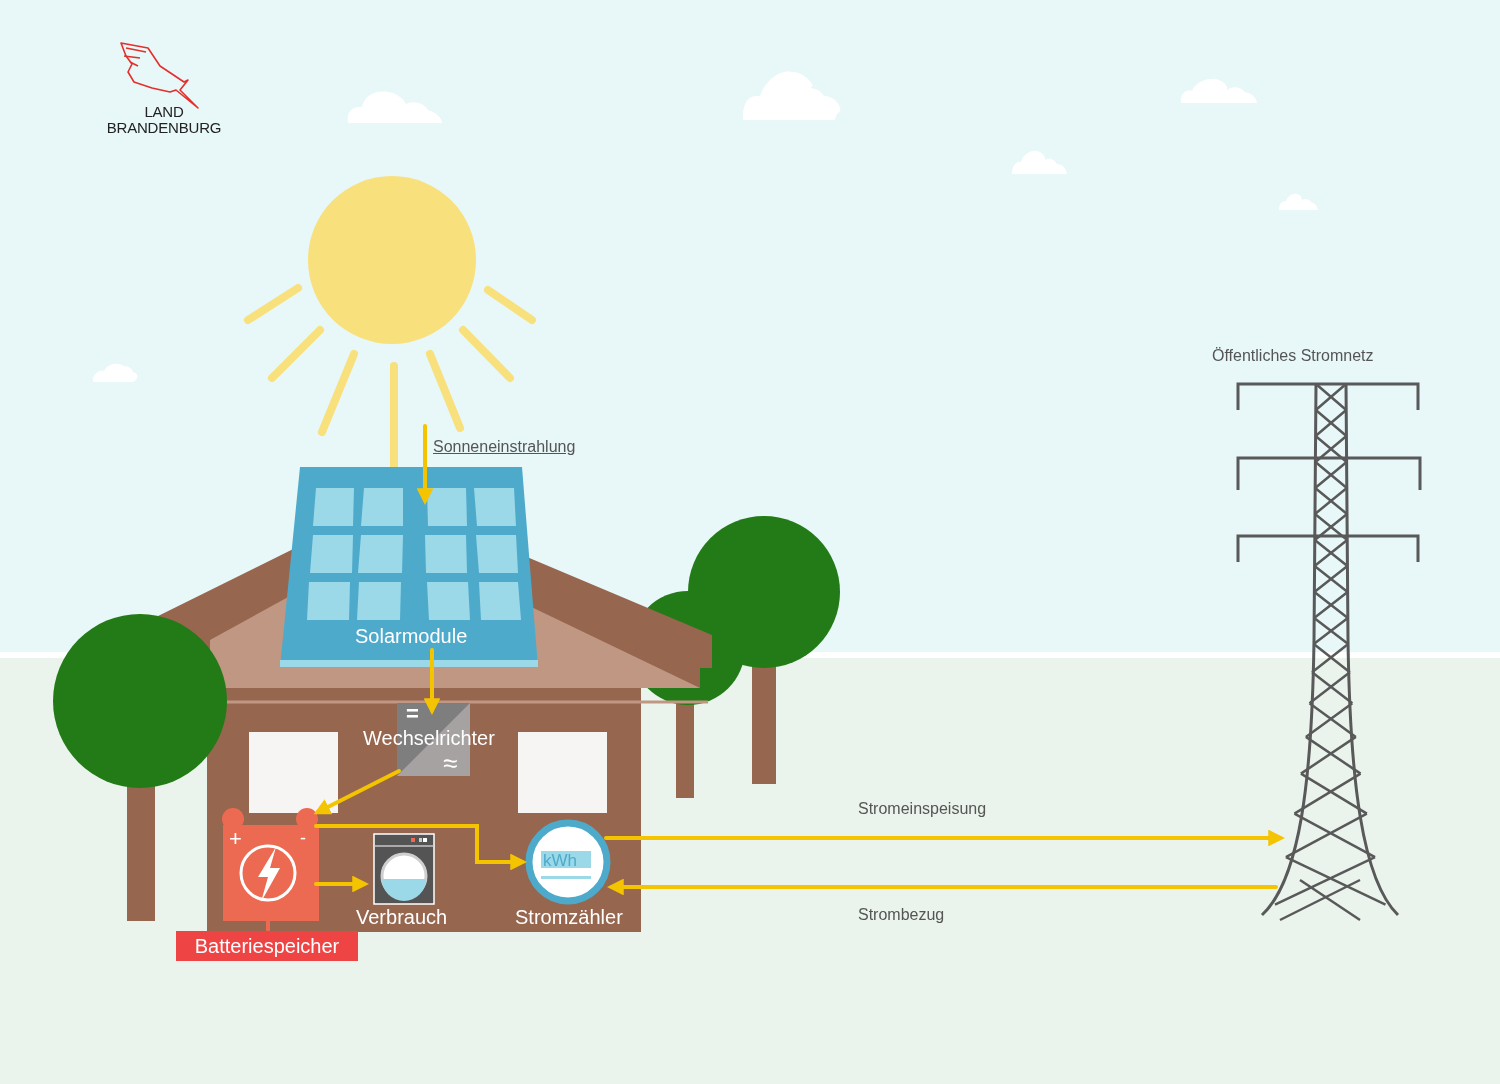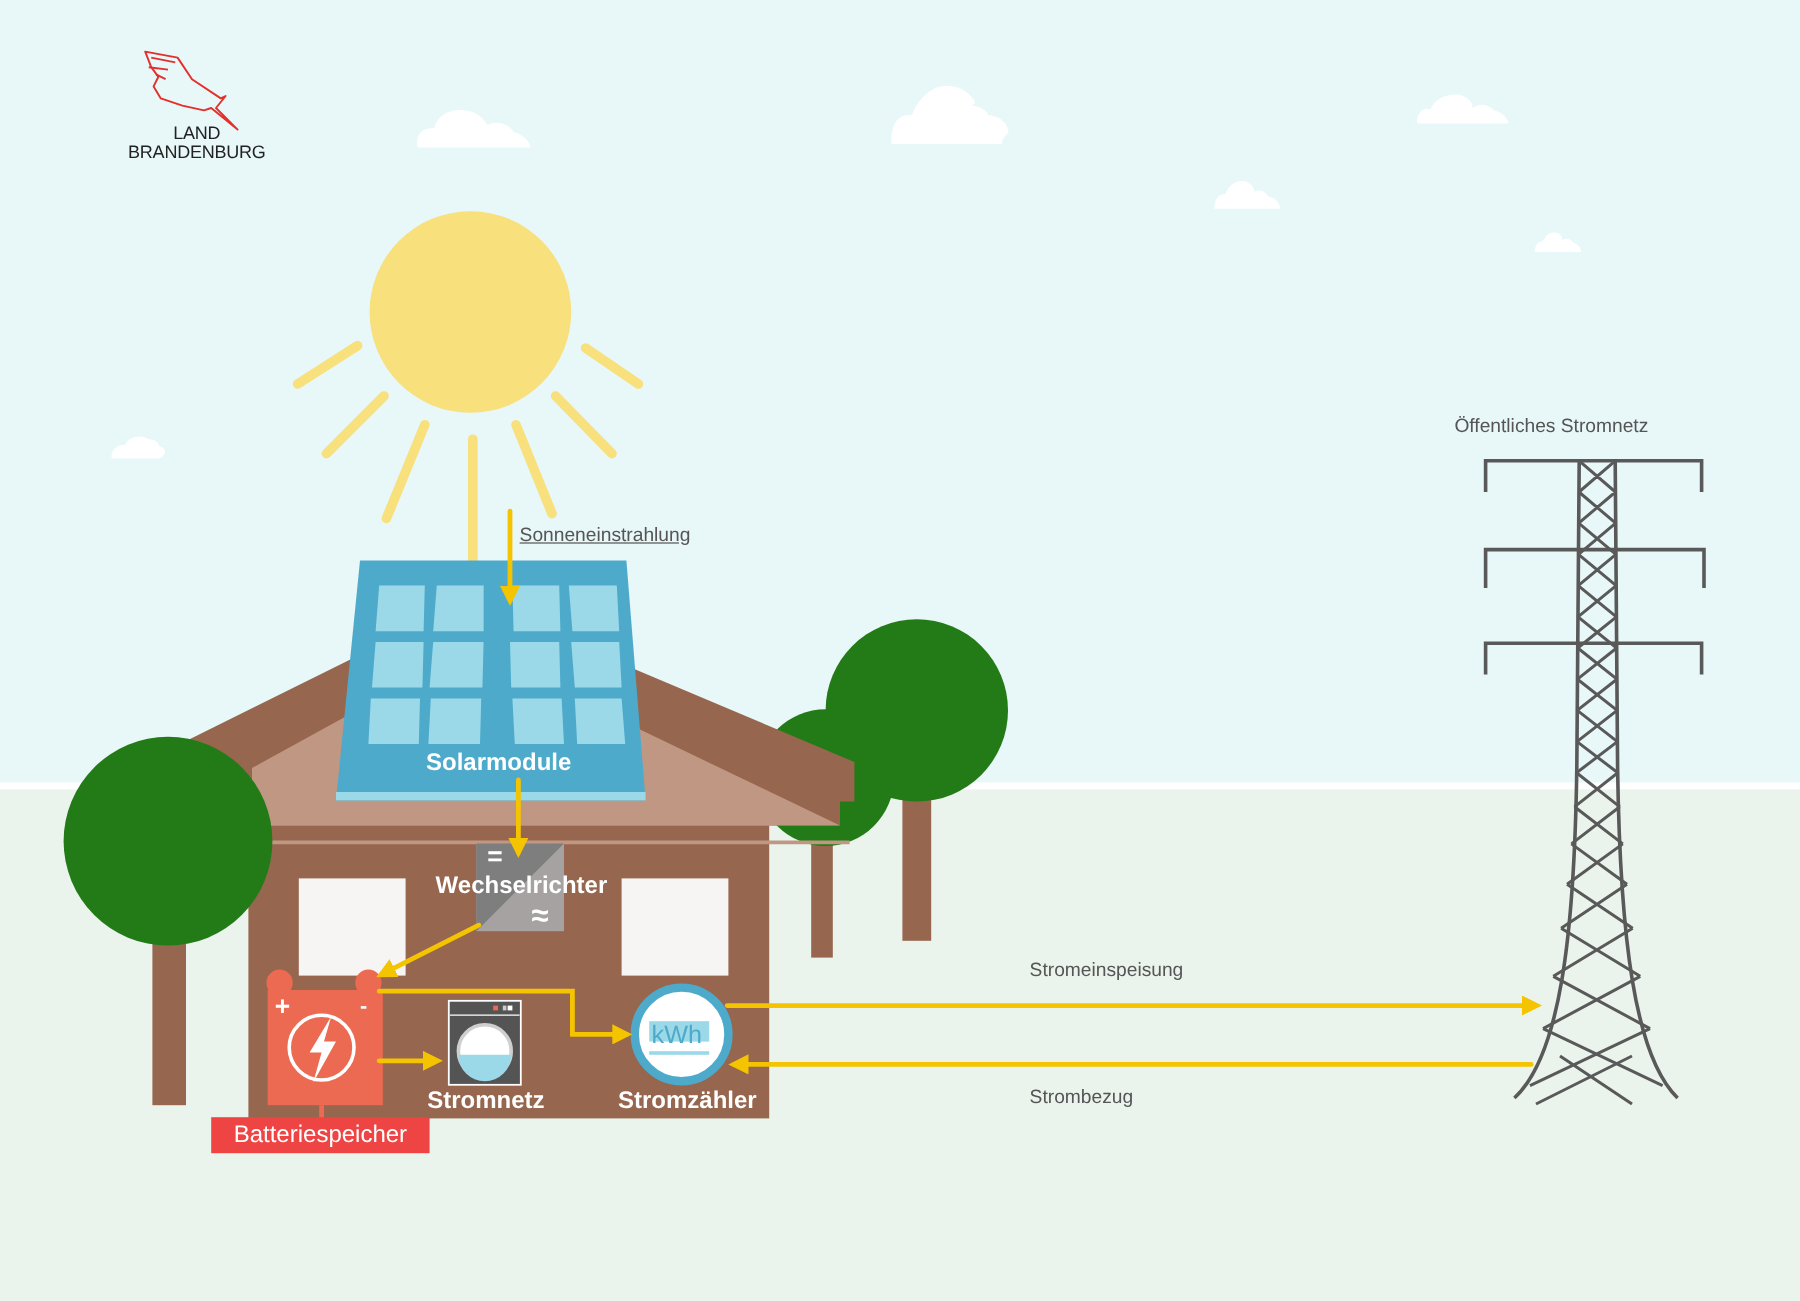--- a/index.html
+++ b/index.html
@@ -1,20 +1,20 @@
 <!DOCTYPE html>
 <html><head>
   <meta charset="utf-8">
   <style>
     html, body { margin: 0; padding: 0; }
     body { width: 1500px; height: 1084px; overflow: hidden; background: #e8f7f8; font-family: "Liberation Sans", sans-serif; }
     #scene { position: absolute; left: 0; top: 0; width: 1500px; height: 912px; }
     .lbl { position: absolute; white-space: nowrap; }
     .lbl-dark { color: #555555; font-size: 16px; }
-    .lbl-white { color: #ffffff; font-size: 20px; font-weight: bold; }
+    .lbl-white { color: #ffffff; font-size: 20px; }
     #logo-text { position: absolute; left: 100px; top: 104px; width: 128px; text-align: center; font-size: 15px; line-height: 16px; color: #222; letter-spacing: -0.2px; }
     #battery-label { position: absolute; left: 176px; top: 931px; width: 182px; height: 30px; background: #ef4444; color: #fff; font-size: 20px; line-height: 30px; text-align: center; }
   </style>
 </head>
 <body>
 
 <div id="scene">
   <svg width="1500" height="1084" viewBox="0 0 1500 1084" xmlns="http://www.w3.org/2000/svg">
     <defs>
       <marker id="arr" viewBox="0 0 10 10" refX="7" refY="5" markerWidth="4.2" markerHeight="4.2" orient="auto">
@@ -156,19 +156,19 @@
   </div>
 
   <div class="lbl lbl-dark" style="left:433px; top:438px;text-decoration:underline;">Sonneneinstrahlung</div>
   <div class="lbl lbl-white" style="left:355px; top:625px; font-size:20px;">Solarmodule</div>
   <div class="lbl lbl-white" style="left:406px; top:701px; font-size:22px; font-weight:bold;">=</div>
   <div class="lbl lbl-white" style="left:363px; top:727px;">Wechselrichter</div>
   <div class="lbl lbl-white" style="left:443px; top:748px; font-size:26px;">≈</div>
   <div class="lbl lbl-white" style="left:229px; top:826px; font-size:22px;">+</div>
   <div class="lbl lbl-white" style="left:300px; top:828px; font-size:18px;">-</div>
   <div id="battery-label">Batteriespeicher</div>
-  <div class="lbl lbl-white" style="left:356px; top:906px;">Stromnetz</div>
-  <div class="lbl" style="left:543px; top:851px; font-size:21px; color:#4eaacb;">kWh</div>
+  <div class="lbl lbl-white" style="left:356px; top:906px;">Verbrauch</div>
+  <div class="lbl" style="left:543px; top:851px; font-size:17px; color:#4eaacb;">kWh</div>
   <div class="lbl lbl-white" style="left:515px; top:906px;">Stromzähler</div>
   <div class="lbl lbl-dark" style="left:1212px; top:347px;">Öffentliches Stromnetz</div>
   <div class="lbl lbl-dark" style="left:858px; top:800px;">Stromeinspeisung</div>
   <div class="lbl lbl-dark" style="left:858px; top:906px;">Strombezug</div>
 </div>
 
 </body></html>

